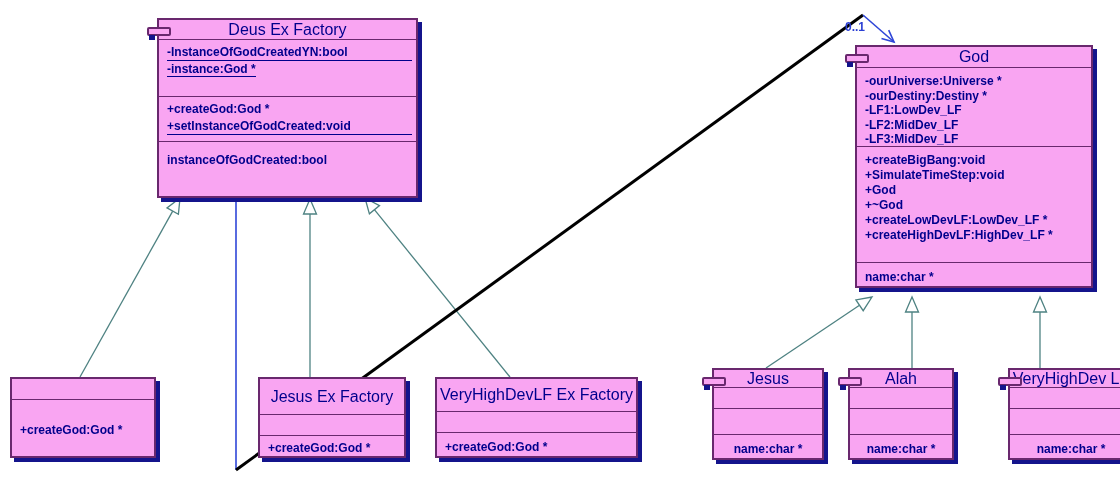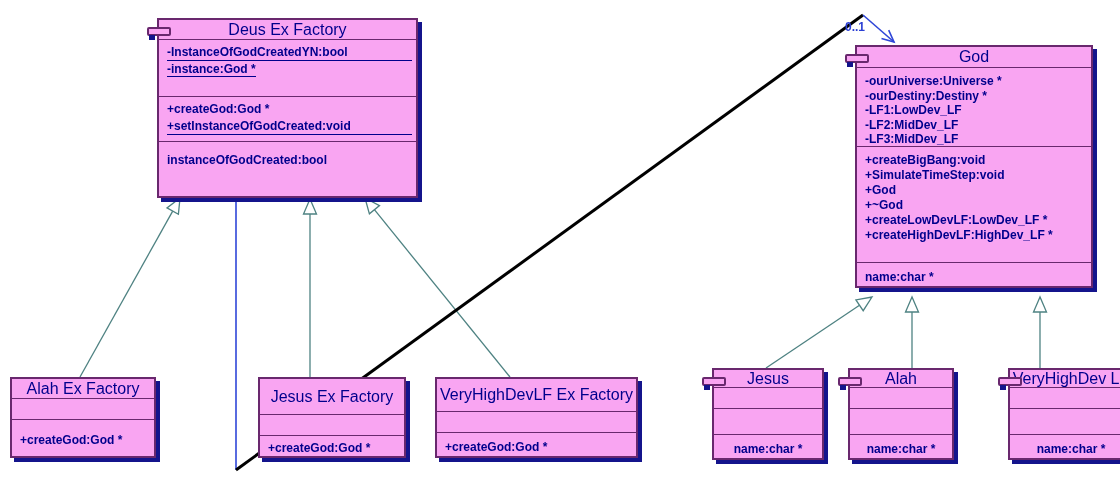--- a/index.html
+++ b/index.html
@@ -149,21 +149,20 @@
       <div class="member" style="line-height:15px">+~God</div>
       <div class="member" style="line-height:15px">+createLowDevLF:LowDev_LF *</div>
       <div class="member" style="line-height:15px">+createHighDevLF:HighDev_LF *</div>
     </div>
     <div class="compartment last centered">
       <div class="member">name:char *</div>
     </div>
   </div>
 
   <div class="uml-class" style="left:10px; top:377px; width:146px; height:81px;">
-    <div class="uml-title" style="height:20px">Alah Ex Factory</div>
     <div class="compartment" style="height:21px"></div>
     <div class="compartment last centered">
       <div class="member">+createGod:God *</div>
     </div>
   </div>
 
   <div class="uml-class" style="left:258px; top:377px; width:148px; height:81px;">
     <div class="uml-title" style="height:36px">Jesus Ex Factory</div>
     <div class="compartment" style="height:21px"></div>
     <div class="compartment last centered">

